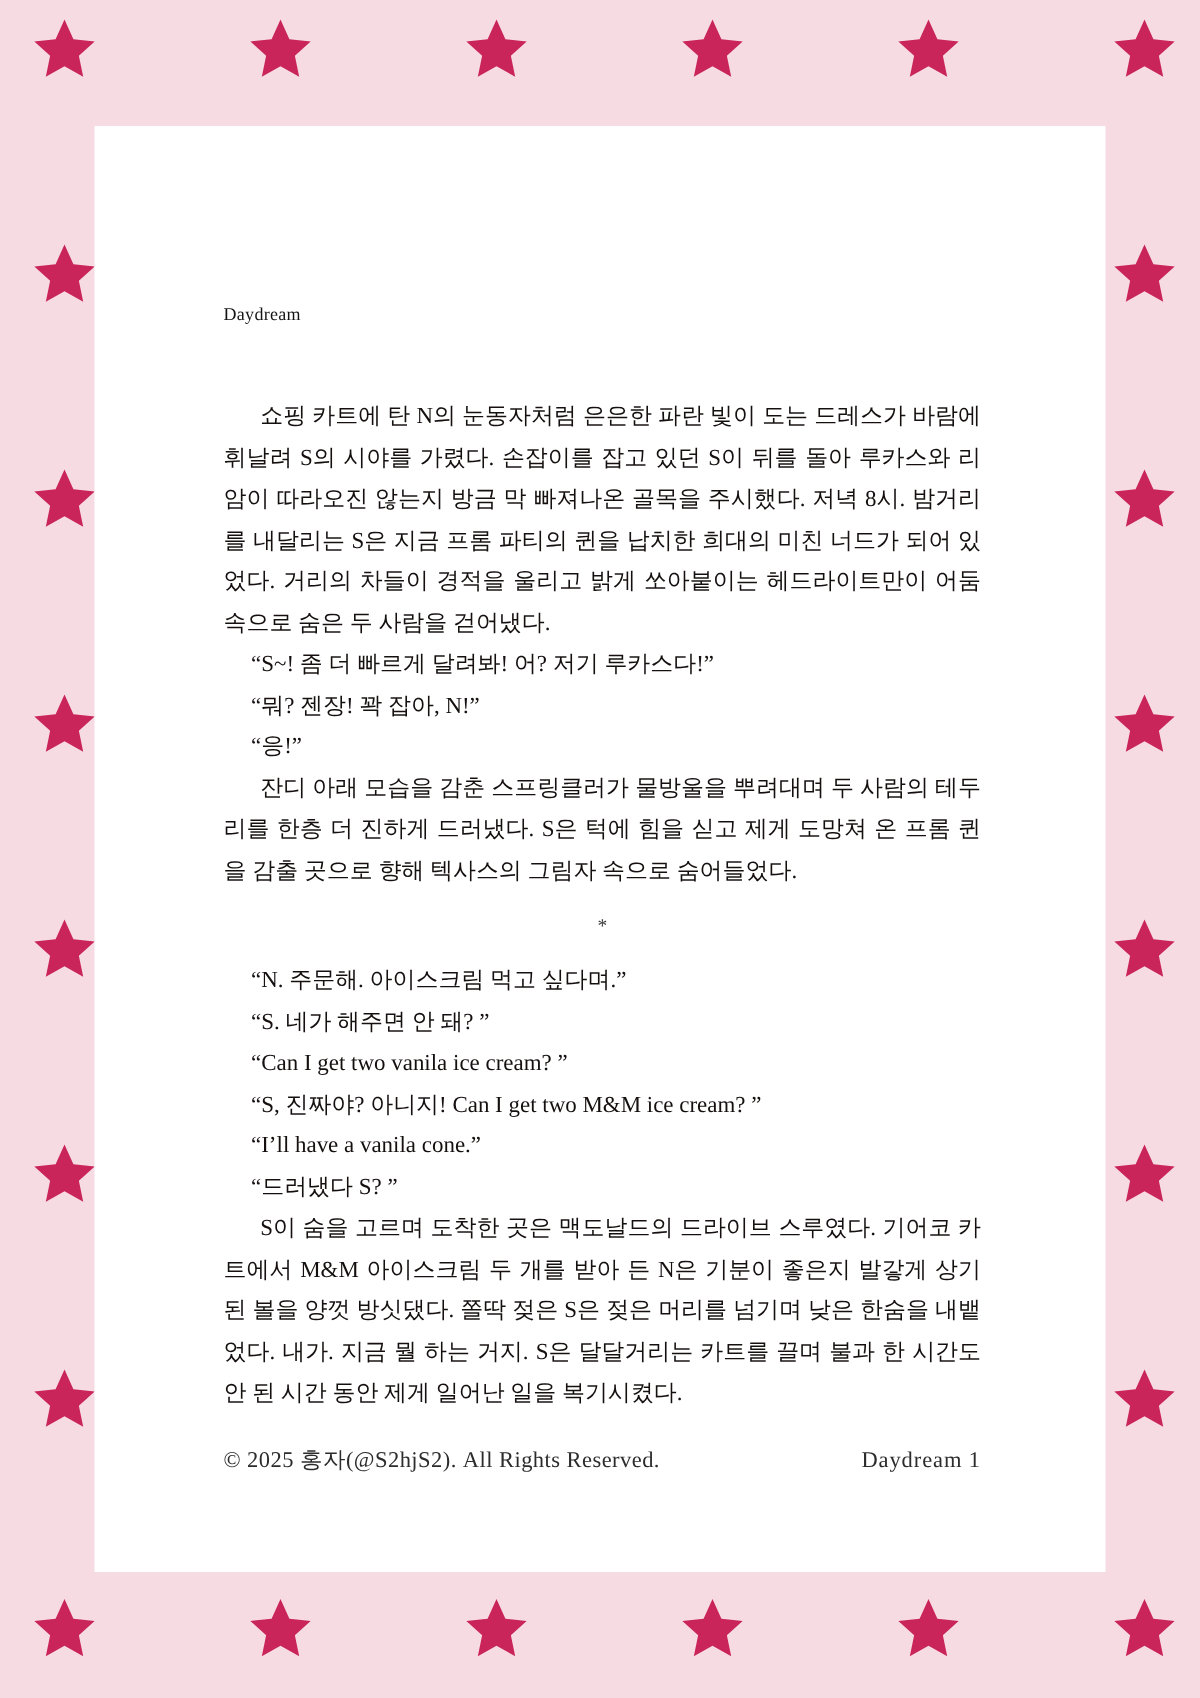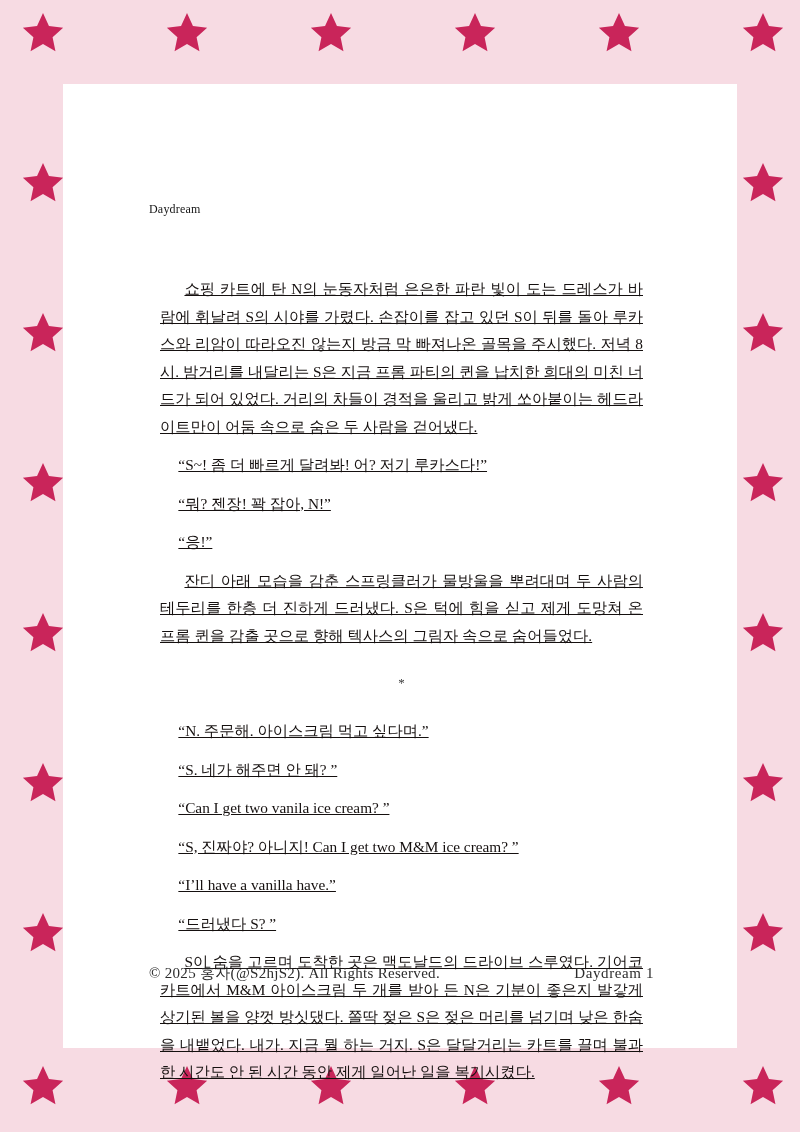--- a/index.html
+++ b/index.html
@@ -61,24 +61,23 @@
     left: 86px;
     top: 180px;
     width: 505px;
     font-size: 15.3px;
     line-height: 27.5px;
     color: #15100f;
     text-align: justify;
     text-justify: inter-character;
   }
   .para {
-    margin: 11px;
+    margin: 0;
     text-indent: 1.6em;
     text-align: justify;
-    text-decoration: underline;
   }
   .para.quote {
     text-indent: 1.2em;
   }
   .sep {
     margin: 0;
     text-align: center;
     line-height: 46px;
     font-size: 13px;
     color: #3a3a3a;
@@ -233,21 +232,21 @@
       <p class="para">쇼핑 카트에 탄 N의 눈동자처럼 은은한 파란 빛이 도는 드레스가 바람에 휘날려 S의 시야를 가렸다. 손잡이를 잡고 있던 S이 뒤를 돌아 루카스와 리암이 따라오진 않는지 방금 막 빠져나온 골목을 주시했다. 저녁 8시. 밤거리를 내달리는 S은 지금 프롬 파티의 퀸을 납치한 희대의 미친 너드가 되어 있었다. 거리의 차들이 경적을 울리고 밝게 쏘아붙이는 헤드라이트만이 어둠 속으로 숨은 두 사람을 걷어냈다.</p>
       <p class="para quote">“S~! 좀 더 빠르게 달려봐! 어? 저기 루카스다!”</p>
       <p class="para quote">“뭐? 젠장! 꽉 잡아, N!”</p>
       <p class="para quote">“응!”</p>
       <p class="para">잔디 아래 모습을 감춘 스프링클러가 물방울을 뿌려대며 두 사람의 테두리를 한층 더 진하게 드러냈다. S은 턱에 힘을 싣고 제게 도망쳐 온 프롬 퀸을 감출 곳으로 향해 텍사스의 그림자 속으로 숨어들었다.</p>
       <p class="sep">*</p>
       <p class="para quote">“N. 주문해. 아이스크림 먹고 싶다며.”</p>
       <p class="para quote">“S. 네가 해주면 안 돼? ”</p>
       <p class="para quote">“Can I get two vanila ice cream? ”</p>
       <p class="para quote">“S, 진짜야? 아니지! Can I get two M&amp;M ice cream? ”</p>
-      <p class="para quote">“I’ll have a vanilla have.”</p>
+      <p class="para quote">“I’ll have a vanila cone.”</p>
       <p class="para quote">“드러냈다 S? ”</p>
       <p class="para">S이 숨을 고르며 도착한 곳은 맥도날드의 드라이브 스루였다. 기어코 카트에서 M&amp;M 아이스크림 두 개를 받아 든 N은 기분이 좋은지 발갛게 상기된 볼을 양껏 방싯댔다. 쫄딱 젖은 S은 젖은 머리를 넘기며 낮은 한숨을 내뱉었다. 내가. 지금 뭘 하는 거지. S은 달달거리는 카트를 끌며 불과 한 시간도 안 된 시간 동안 제게 일어난 일을 복기시켰다.</p>
     </div>
 
   <div id="footer">
     <span class="left">© 2025 홍자(@S2hjS2). All Rights Reserved.</span>
     <span class="right">Daydream 1</span>
   </div>
 
 </div>

